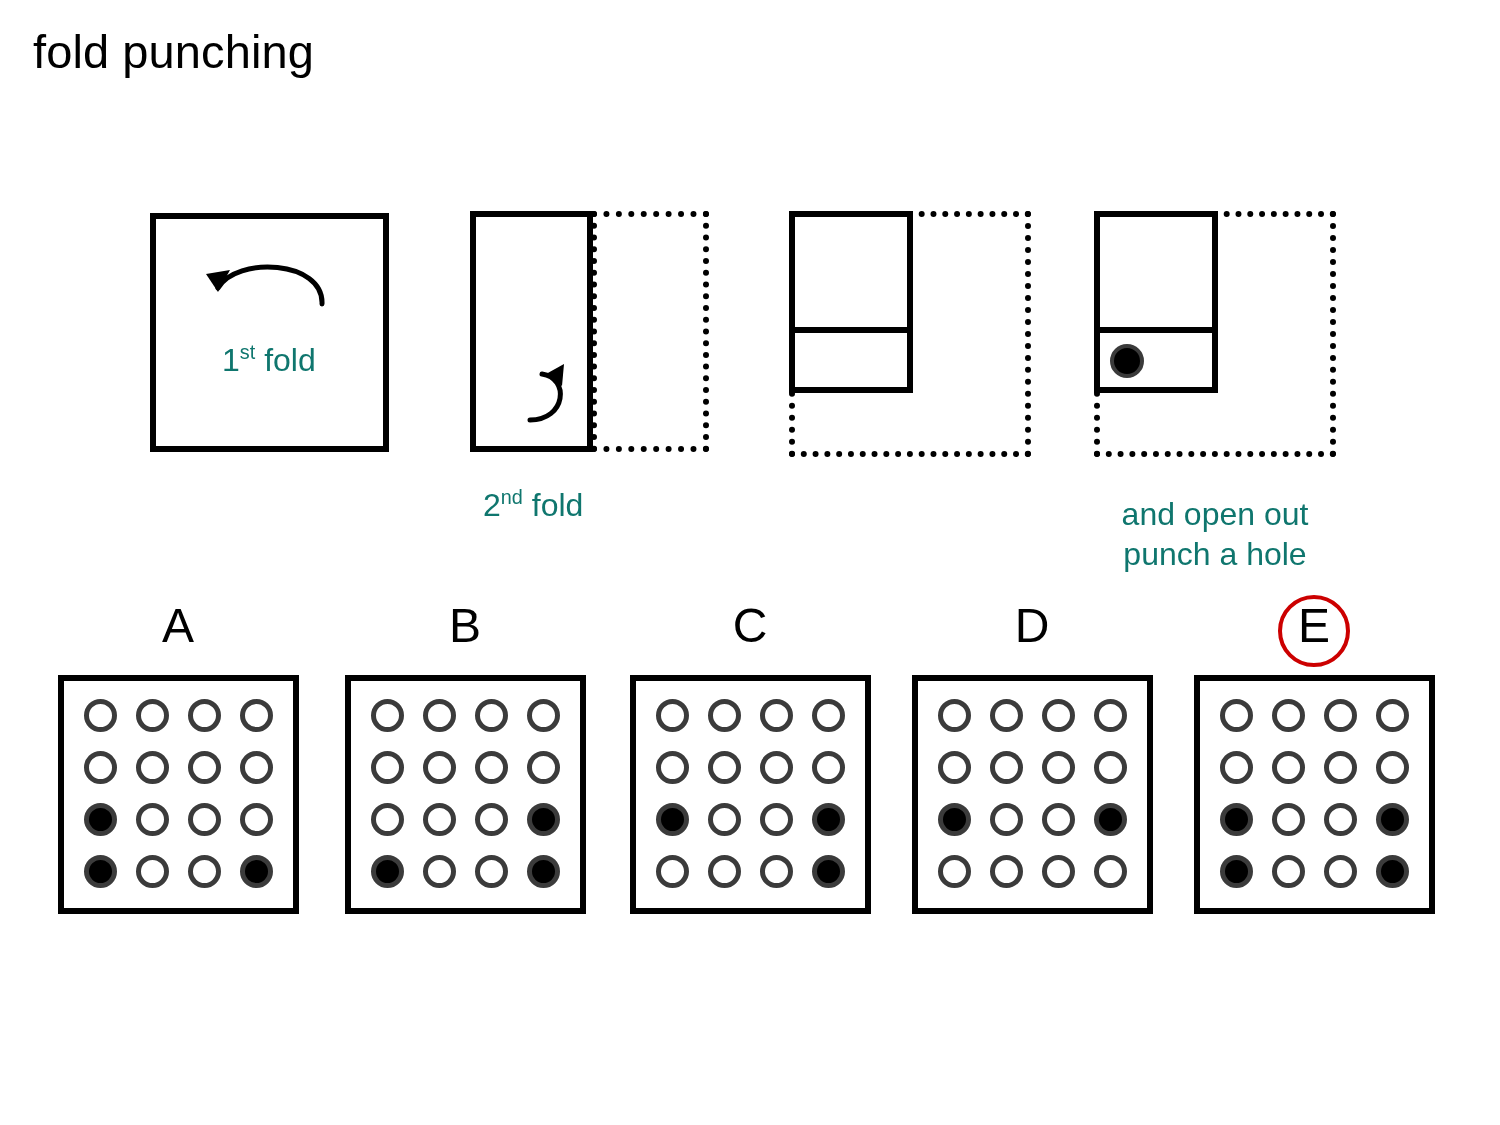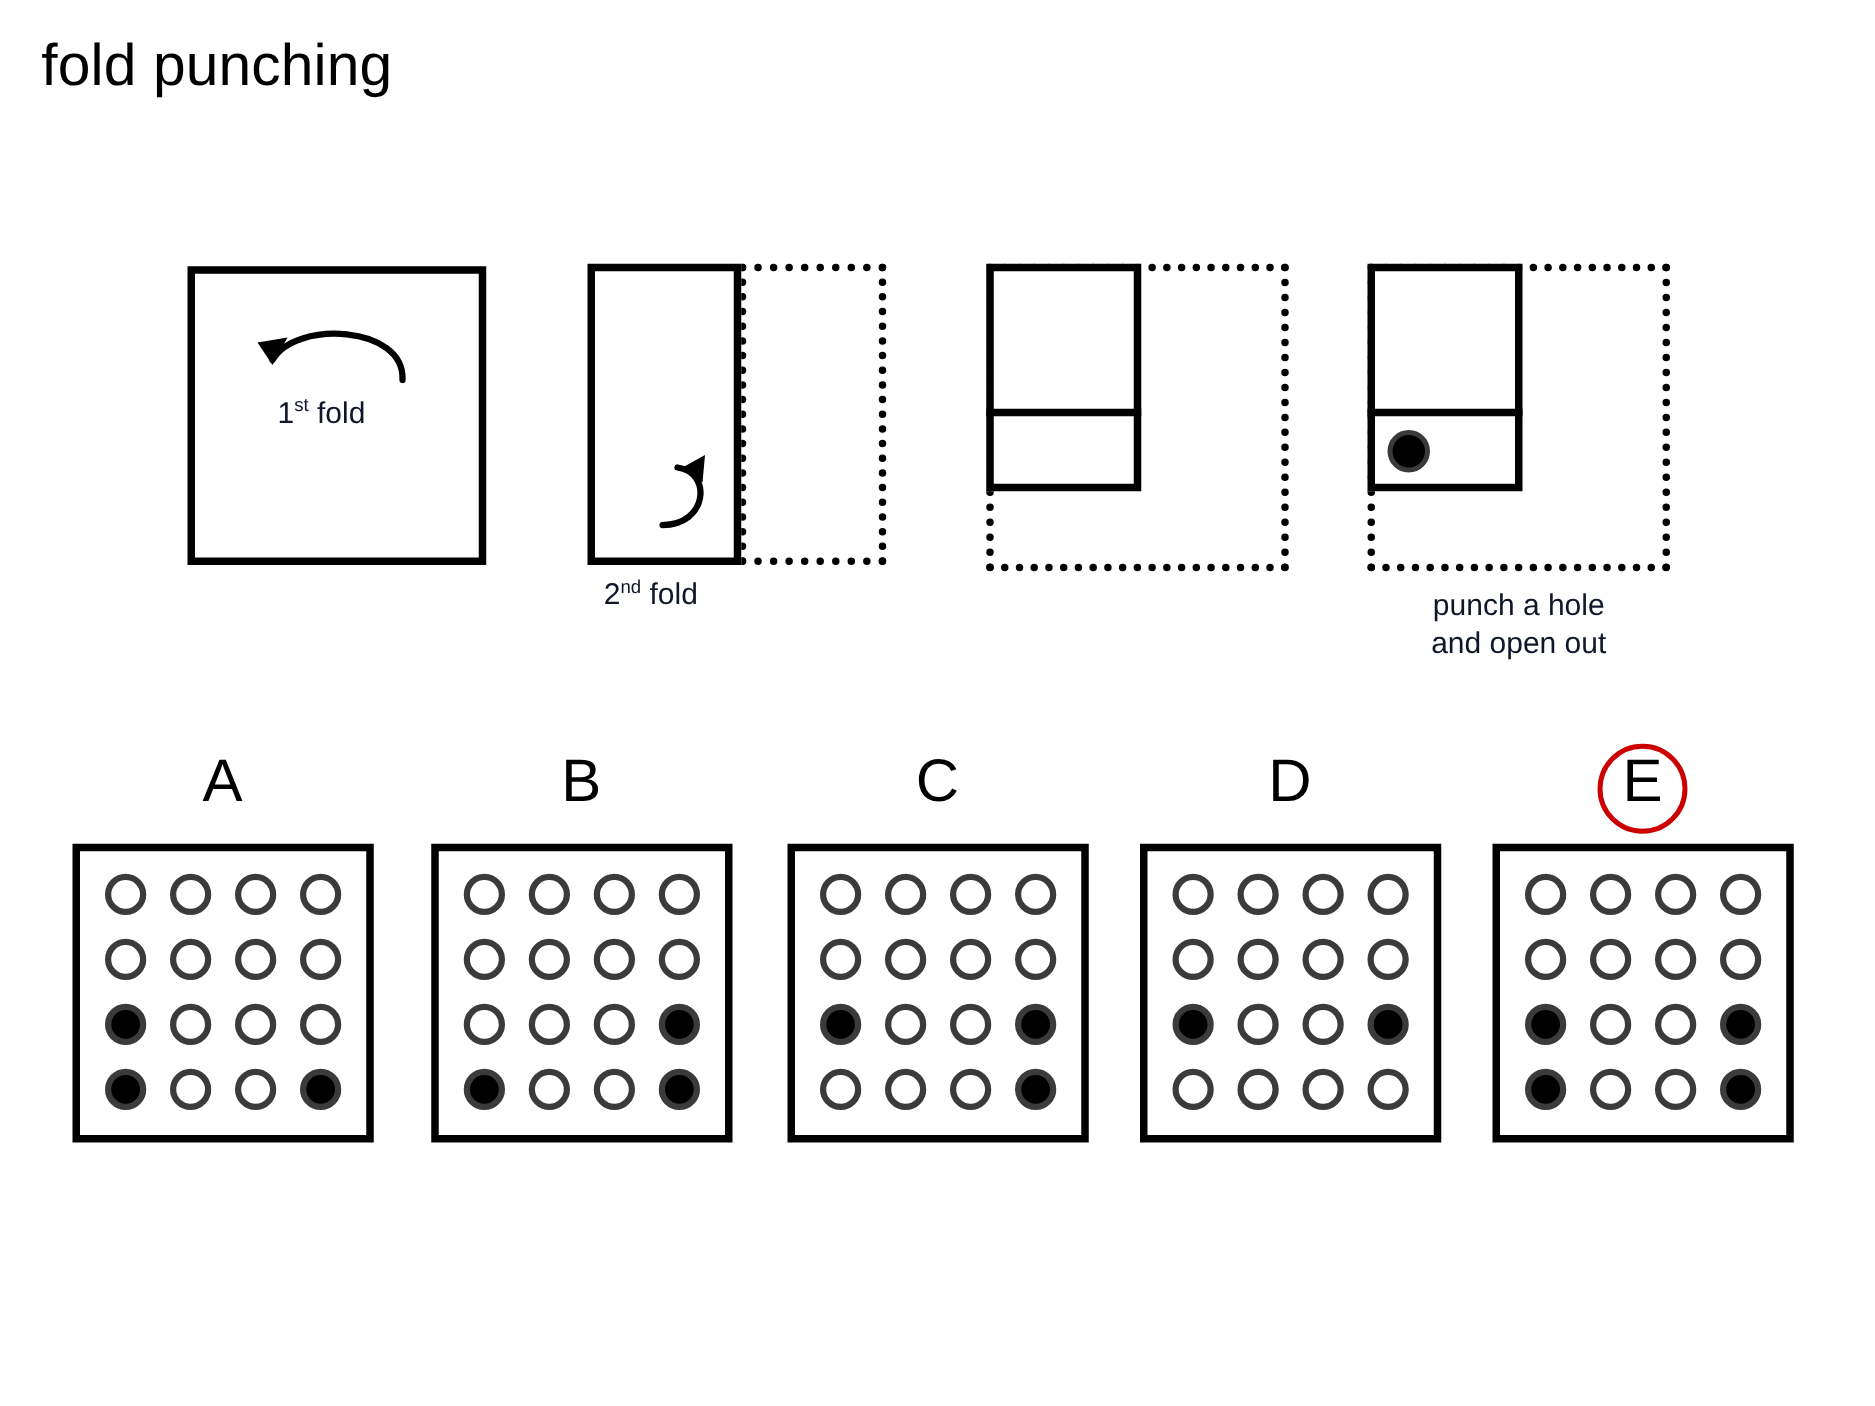--- a/index.html
+++ b/index.html
@@ -45,24 +45,25 @@
     box-sizing: border-box;
     background: transparent;
   }
   .divider {
     position: absolute;
     background: #000;
     height: 6px;
   }
   .step-label {
     position: absolute;
-    font-size: 24px;
+    font-size: 32px;
     line-height: 1.25;
     white-space: nowrap;
-    color: #0f172a;
+    color: #0f766e;
+    margin-top: 24px;
   }
   .step-label.centered {
     text-align: center;
   }
   .sup {
     font-size: 0.62em;
     vertical-align: super;
     line-height: 0;
   }
 
@@ -168,22 +169,22 @@
   <div class="divider" style="left:789px; top:327px; width:124px;"></div>
 </div>
 
 <div class="step">
   <div class="dotted-box" style="left:1094px; top:211px; width:242px; height:246px;"></div>
   <div class="solid-box" style="left:1094px; top:211px; width:124px; height:182px;"></div>
   <div class="divider" style="left:1094px; top:327px; width:124px;"></div>
   <div class="hole-punched" style="left:1110px; top:344px;"></div>
 
   <div class="step-label centered" style="left:1045px; top:470px; width:340px;">
+    <div>and  open  out</div>
     <div>punch  a hole</div>
-    <div>and  open  out</div>
   </div>
 </div>
 
 <div id="answer-options">
     <div class="option">
       <div class="option-letter" style="left: 148px; top: 602px;">A</div>
       <div class="option-box" style="left: 58px; top: 675px; width: 241px; height: 239px;">
         <div class="hole-grid">
           <div class="hole" style="border-color: rgb(59, 59, 59);"></div>
           <div class="hole" style="border-color: rgb(59, 59, 59);"></div>

